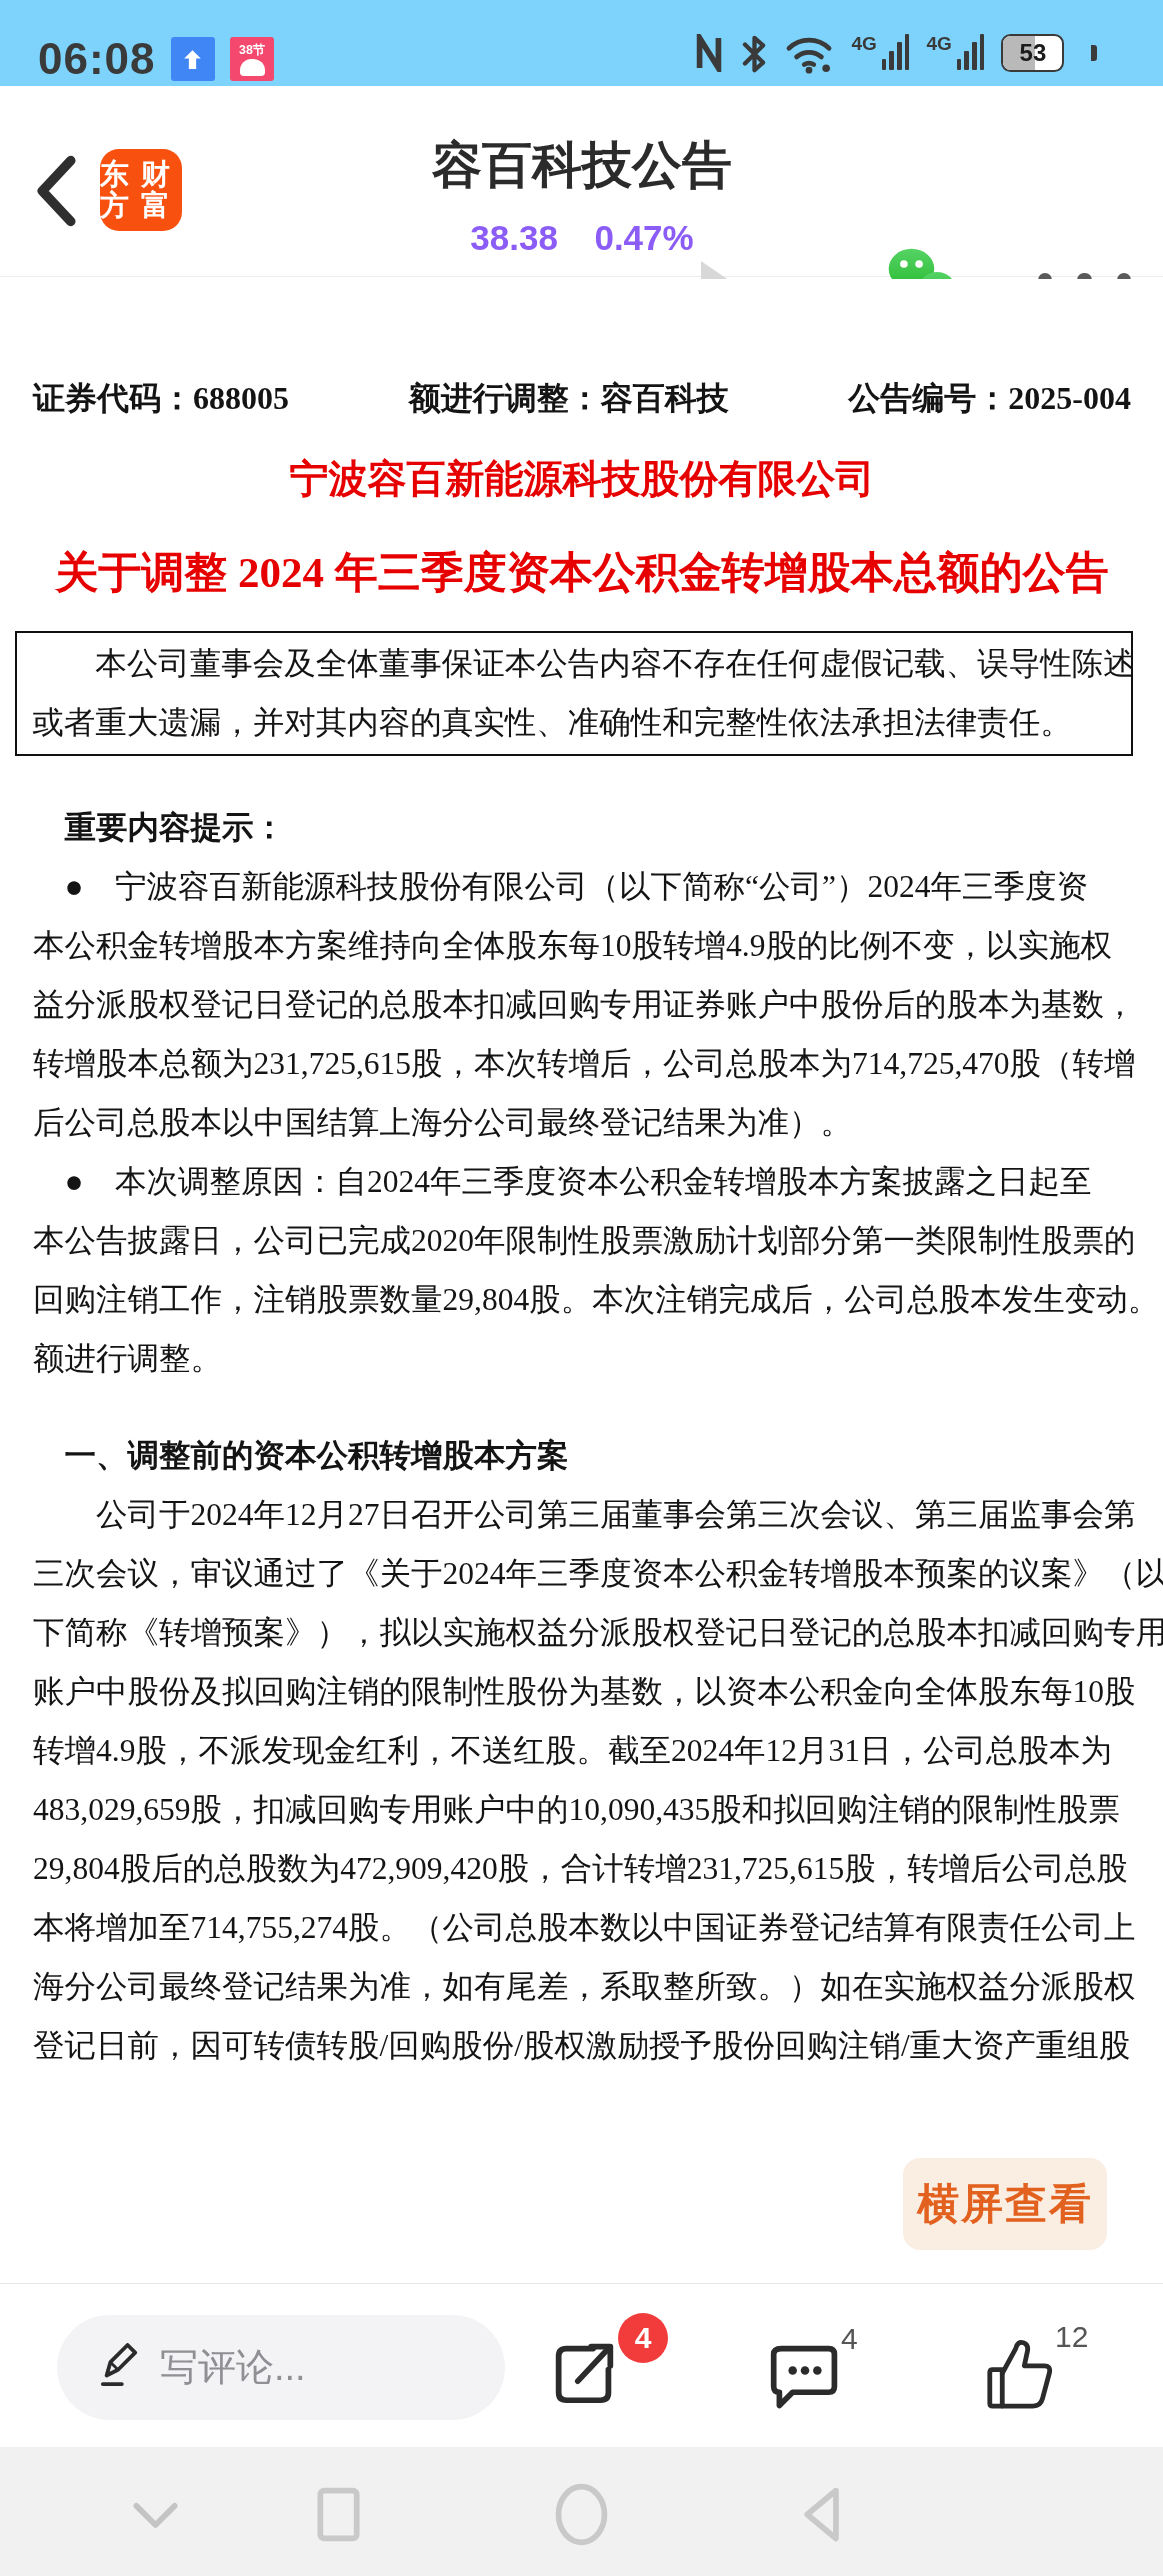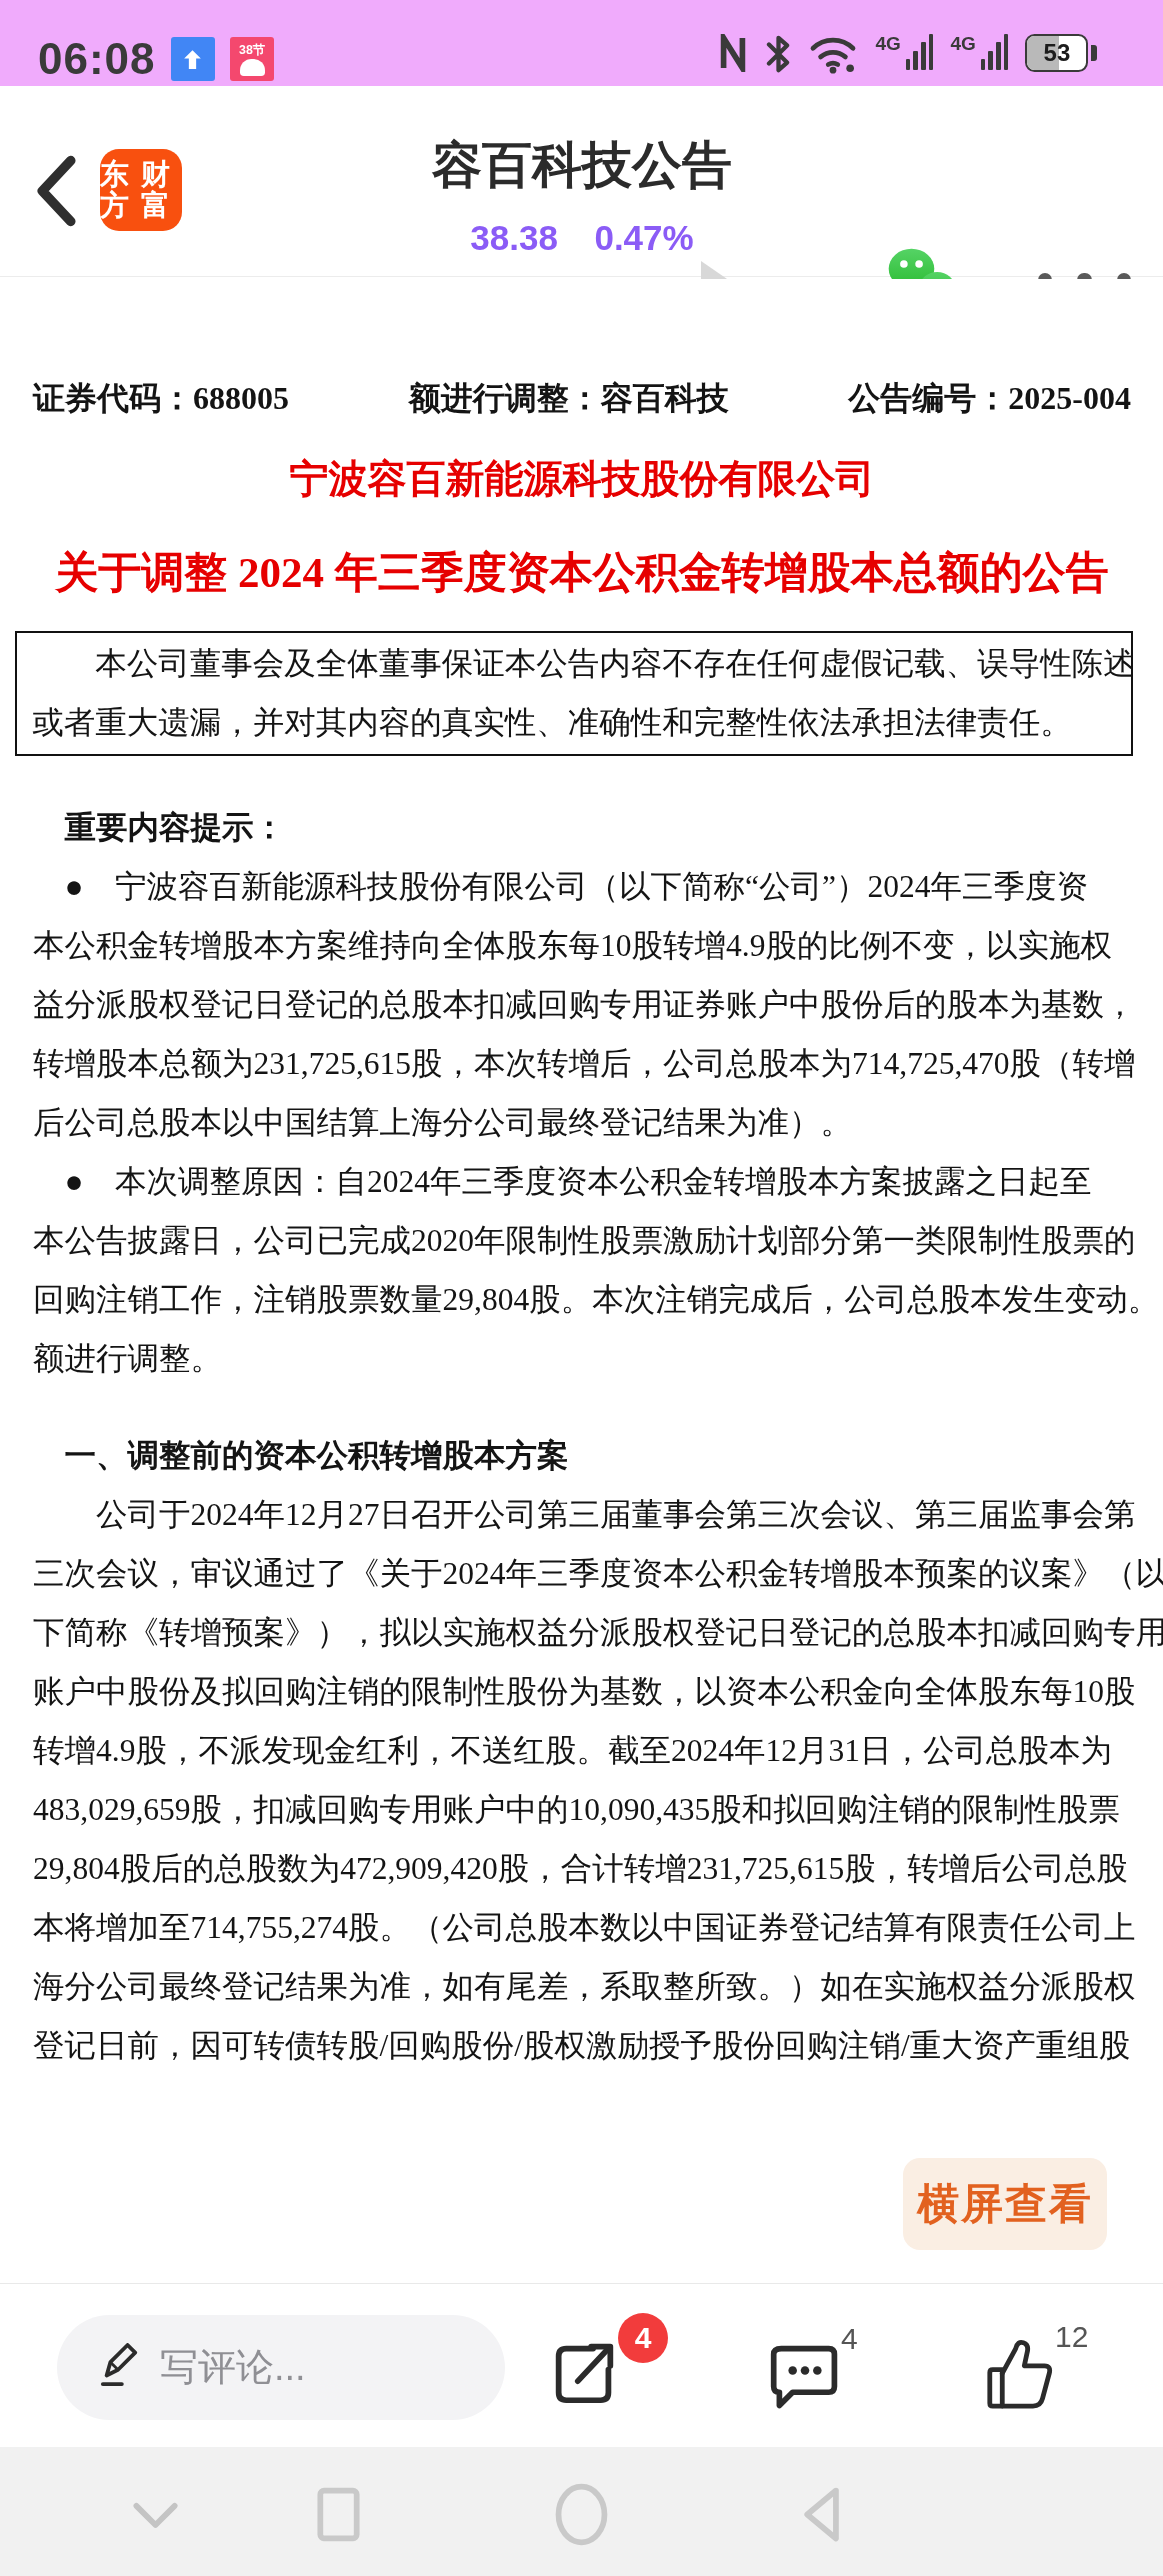--- a/index.html
+++ b/index.html
@@ -3,31 +3,31 @@
 <meta charset="utf-8">
 <style>
   * { margin:0; padding:0; box-sizing:border-box; }
   html,body { background:#ffffff; }
   .screen {
     position:relative; width:1164px; height:2576px; background:#ffffff;
     font-family:"Liberation Sans", sans-serif; overflow:hidden;
   }
 
   
-  .status-bar { position:absolute; top:0; left:0; width:1164px; height:86px; background:#f0abfc; }
+  .status-bar { position:absolute; top:0; left:0; width:1164px; height:86px; background:#7dd3fc; }
   .status-left { position:absolute; left:38px; top:34px; display:flex; align-items:center; gap:15.3px; }
   .status-time { font-size:44px; font-weight:bold; color:#3a3a3a; letter-spacing:1px; }
   .mini-app { width:44px; height:44px; border-radius:3px; display:flex; align-items:center; justify-content:center; }
   .mini-app.blue { background:#4186f5; }
   .mini-app.blue svg { width:25px; height:25px; }
   .mini-app.pink { background:#f4486e; position:relative; overflow:hidden; flex-direction:column; }
   .promo-txt { font-size:12.4px; color:#fff; font-weight:bold; line-height:13.4px; margin-top:1.9px; }
   .promo-dog { width:25px; height:17px; background:#fff; border-radius:11.4px 11.4px 3.8px 3.8px; margin-top:1px; }
   .status-right { position:absolute; right:67px; top:34px; display:flex; align-items:flex-start; gap:17px; height:44px; }
-  .sicon { display:flex; align-items:flex-end; color:#3a3a3a; }
+  .sicon { display:flex; align-items:flex-end; color:#3a3a3a;gap:24px; }
   .sig { display:flex; align-items:flex-end; gap:1.9px; }
   .sig .g { font-size:19px; font-weight:bold; color:#3a3a3a; margin-right:2.9px; line-height:19px; align-self:flex-start; }
   .bars { display:flex; align-items:flex-end; gap:2.9px; }
   .bars i { width:4.8px; background:#3a3a3a; display:block; border-radius:1px; }
   .battery { position:relative; width:63px; height:38px; border:2.9px solid #3a3a3a; border-radius:9.5px; background:#fff; overflow:hidden; }
   .battery-fill { position:absolute; left:0; top:0; bottom:0; width:53%; background:#b9b9b9; }
   .battery-num { position:absolute; inset:0; display:flex; align-items:center; justify-content:center; font-size:24px; font-weight:bold; color:#1c1c1c; }
   .battery-tip { width:5.7px; height:15.3px; background:#3a3a3a; border-radius:0 2.9px 2.9px 0; margin-left:2.9px; }
 
   

